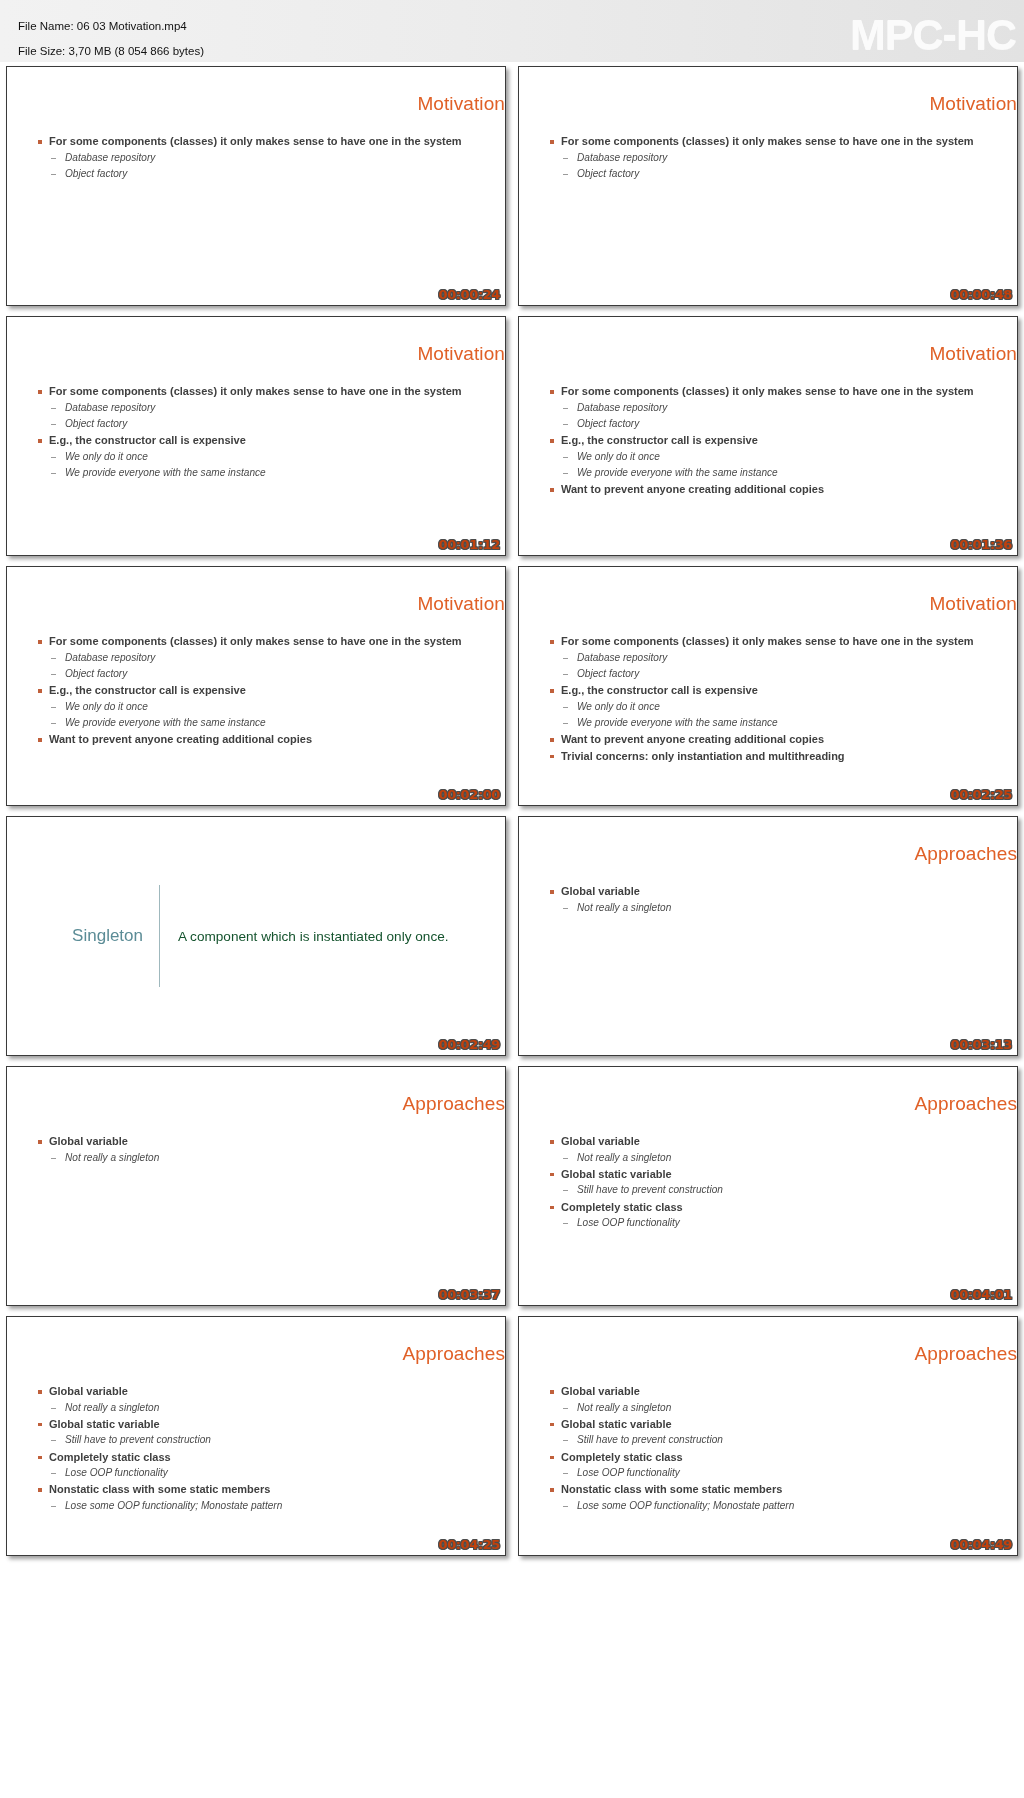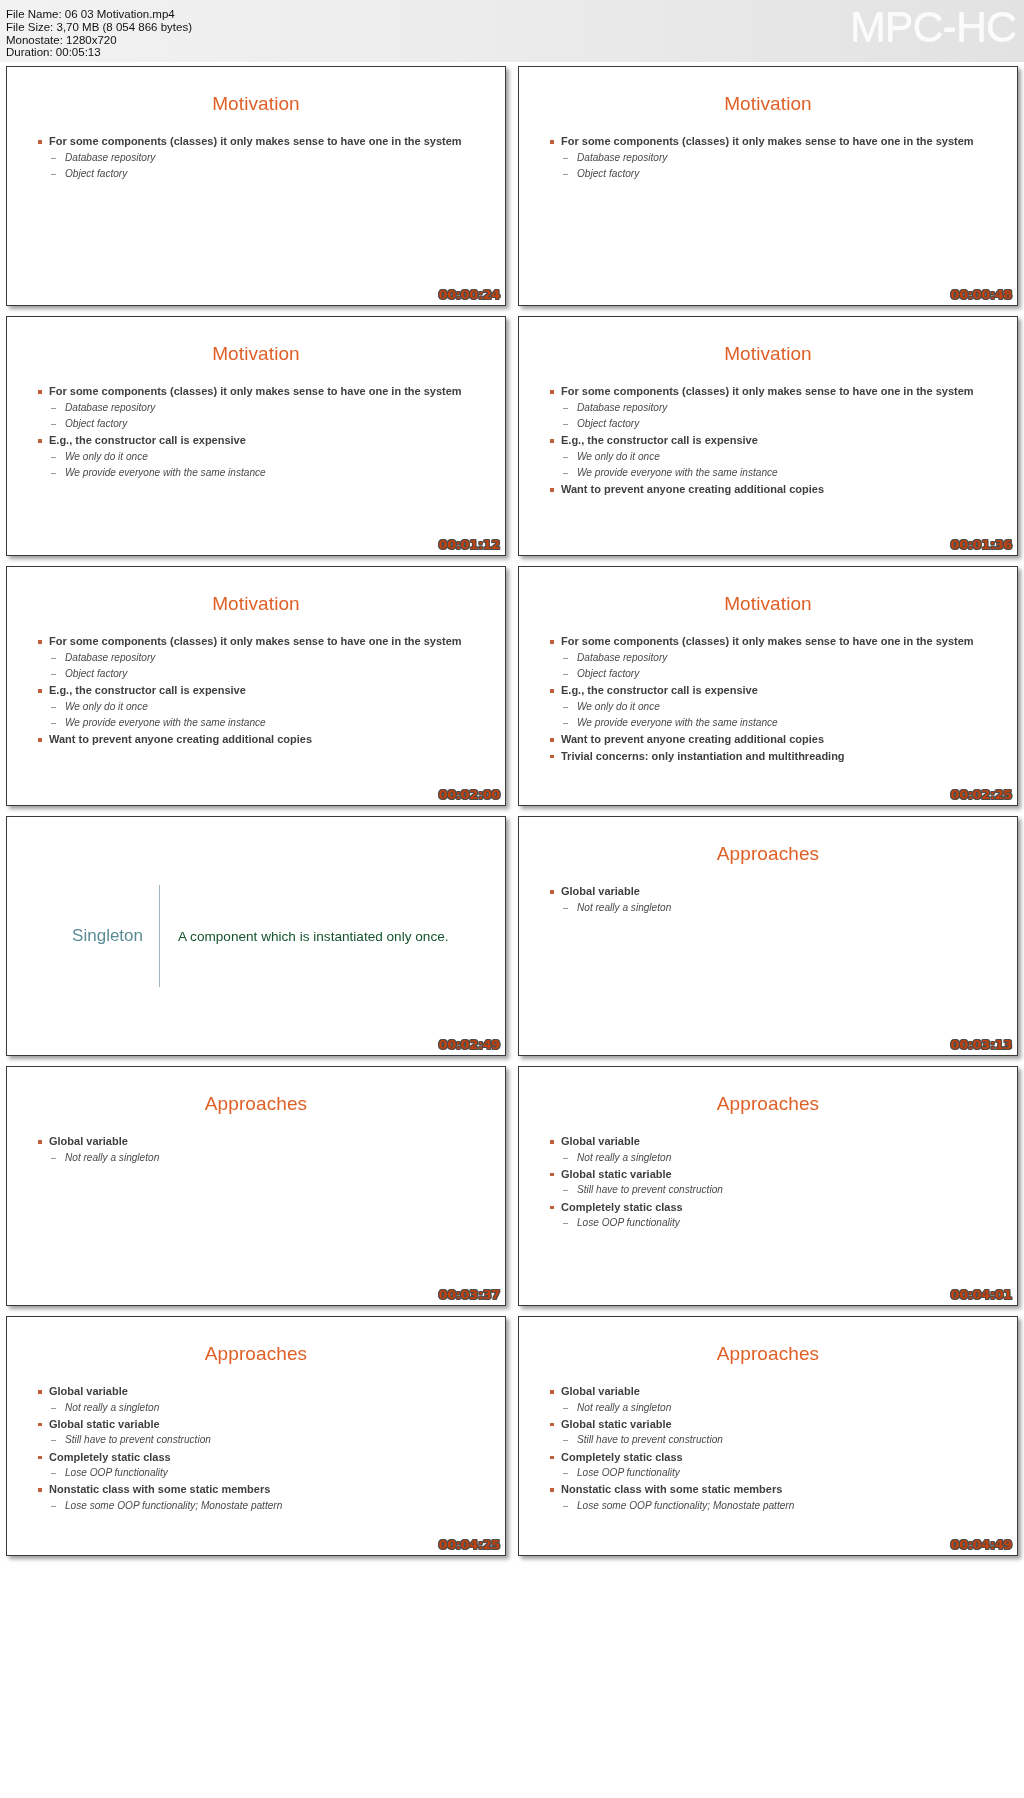--- a/index.html
+++ b/index.html
@@ -25,27 +25,27 @@
   }
   #file-info {
     position: absolute;
     left: 6px;
     top: 8px;
     font-size: 11.5px;
     line-height: 12.8px;
     color: #121212;
     white-space: nowrap;
   }
-  #file-info div { margin: 0; padding: 0; }
+  #file-info div { margin: 12px; padding: 0; }
   #watermark {
     position: absolute;
     right: 8px;
-    top: 0px;
+    top: 8px;
     font-size: 43px;
-    font-weight: normal;
+    font-weight: bold;
     letter-spacing: -1px;
     color: #fbfbfb;
     line-height: 52px;
     text-shadow: 0 1px 0 rgba(255,255,255,0.8);
   }
 
   
   #grid {
     position: relative;
     width: 1024px;
@@ -68,21 +68,21 @@
   }
 
   
   .slide {
     position: absolute;
     inset: 0;
     background: #ffffff;
     padding: 0;
   }
   .slide-title {
-    text-align: center;
+    text-align: right;
     color: #e06027;
     font-size: 19px;
     font-weight: normal;
     margin: 26px 0 0 0;
     letter-spacing: 0.1px;
   }
   .bullets {
     margin: 18px 0 0 0;
     padding: 0 22px 0 30px;
     list-style: none;

